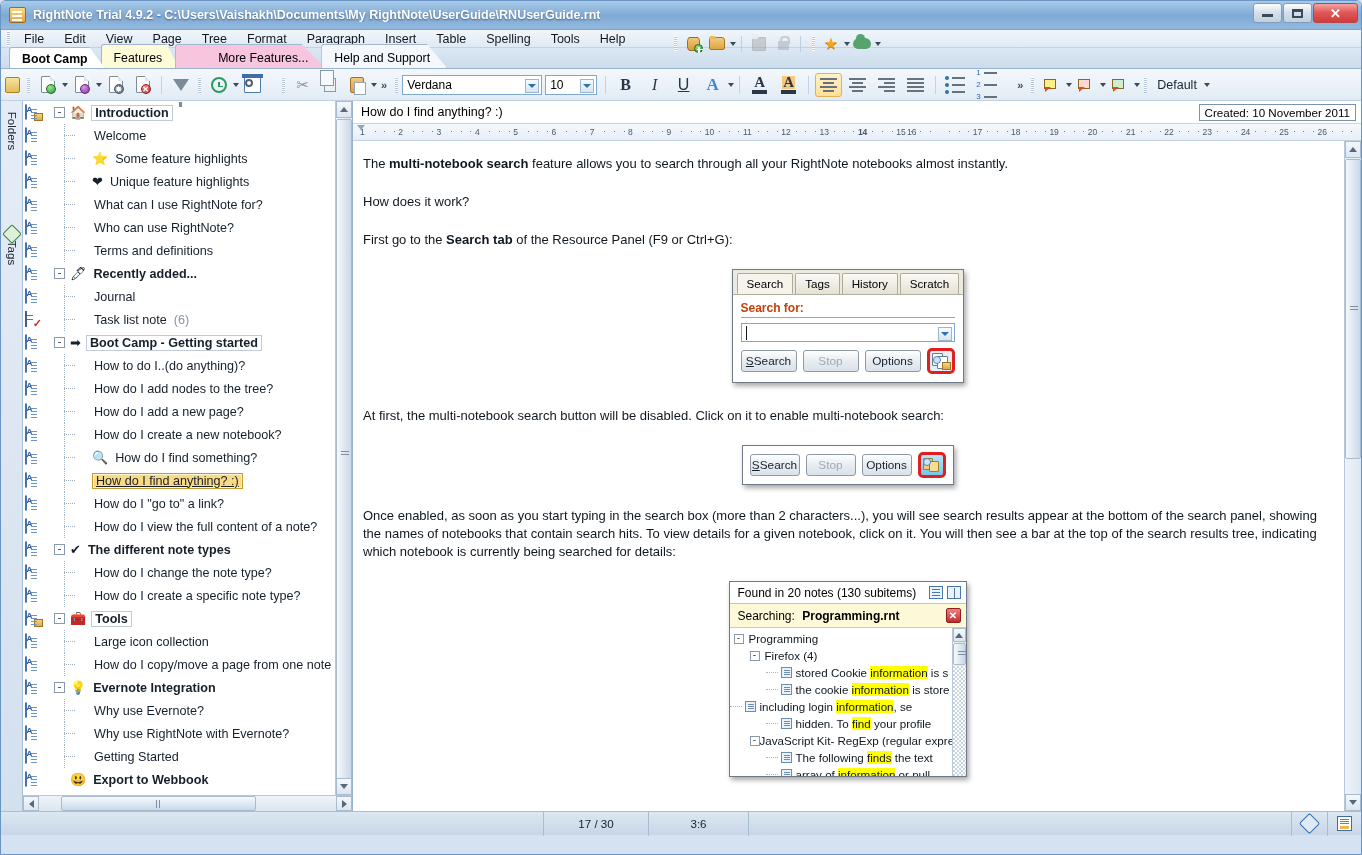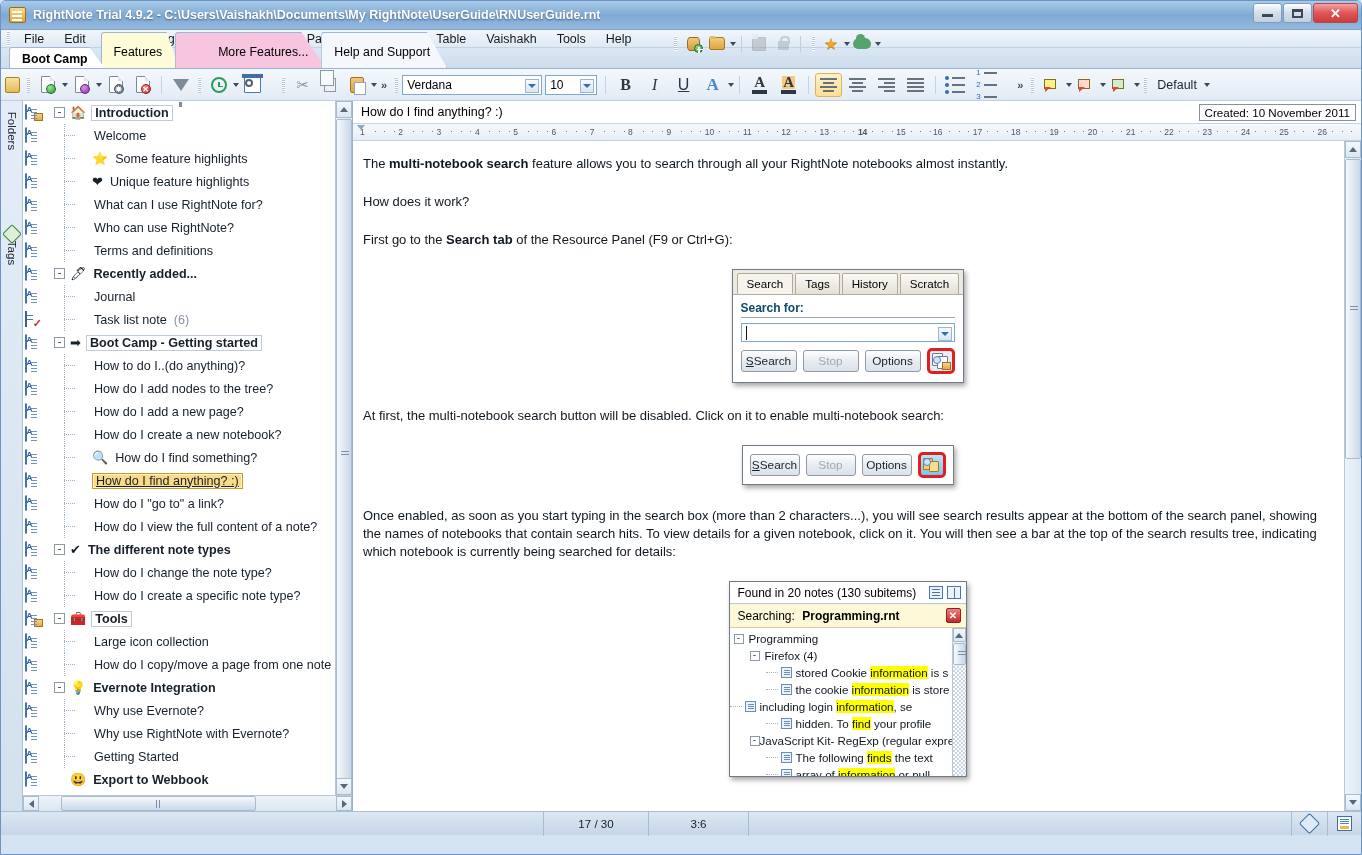--- a/index.html
+++ b/index.html
@@ -98,21 +98,21 @@
   .cloud-ic:before{content:"";position:absolute;left:3px;top:-4px;width:9px;height:9px;
     background:#57a36d;border-radius:50%;}
 
   
   .nbtabs{
     height:21px; display:flex; align-items:flex-end; padding-left:8px;
     background:linear-gradient(#dbe7f3,#cddcec);
     border-bottom:1px solid #98b4d0;
   }
   .nbtab{
-    height:36px; padding:2px 16px 0 12px; font-size:12.3px;
+    height:24px; padding:2px 16px 0 12px; font-size:12.3px;
     display:flex;align-items:center;
     border:1px solid #9fb7d2; border-bottom:none;
     border-radius:3px 9px 0 0; margin-right:-4px;
     position:relative;
     clip-path: polygon(0 0, 84% 0, 100% 100%, 0 100%);
   }
   .nbtab.active{ background:#fff; font-weight:bold; z-index:5; height:21px;}
   .nbtab.t-features{ background:#fdfbd8; }
   .nbtab.t-more{ background:#f7c5dd;padding-left:42px; }
   .nbtab.t-help{ background:#f4f8fc; }
@@ -286,21 +286,21 @@
   
   .shot{ position:relative; margin:0 auto; background:#fff;
     border:1px solid #6f7b88; box-shadow:2px 3px 5px rgba(0,0,0,.35); }
   .sp-tabs{ display:flex; padding:3px 2px 0 4px; background:#ece9df;
     border-bottom:1px solid #b4ae9e; }
   .sp-tab{ padding:3px 9px 3px 9px; font-size:11.6px; border:1px solid #b0aa9a;
     border-bottom:none; background:linear-gradient(#fbfaf6,#e4e0d4); margin-right:2px;
     border-radius:2px 2px 0 0; }
   .sp-tab.active{ background:#f5f3ec; font-weight:normal; border-bottom:1px solid #f5f3ec; }
   .sp-body{ background:#fff; padding:6px 8px 8px 8px; }
-  .sp-label{ font-size:12px; font-weight:bold; color:#0c4a6e; border-bottom:1px solid #9aa6b3;
+  .sp-label{ font-size:12px; font-weight:bold; color:#c2410c; border-bottom:1px solid #9aa6b3;
     padding-bottom:2px; margin-bottom:5px;}
   .sp-input{ height:19px; border:1px solid #7fa8cf; background:#fff; position:relative; margin-bottom:6px;}
   .sp-caret{ position:absolute; left:4px; top:2px; width:1px;height:14px;background:#101820;}
   .sp-btnrow{ display:flex; align-items:center; gap:6px; }
   .sp-btn{ flex:1; height:22px; border:1px solid #8f9aa6; border-radius:3px;
     background:linear-gradient(#fdfefe,#e6ebf1 55%,#dbe2ea);
     display:flex;align-items:center;justify-content:center;font-size:11.8px;color:#18222c;}
   .sp-btn.dis{ color:#a0a9b2; }
   .sp-btn u{ text-decoration:underline; }
   .mnbtn{ width:28px;height:26px;border:3px solid #e02020;border-radius:5px;
@@ -382,21 +382,21 @@
     <div class="grip"></div>
     <div class="menu-item">File</div>
     <div class="menu-item">Edit</div>
     <div class="menu-item">View</div>
     <div class="menu-item">Page</div>
     <div class="menu-item">Tree</div>
     <div class="menu-item">Format</div>
     <div class="menu-item">Paragraph</div>
     <div class="menu-item">Insert</div>
     <div class="menu-item">Table</div>
-    <div class="menu-item">Vaishakh</div>
+    <div class="menu-item">Spelling</div>
     <div class="menu-item">Tools</div>
     <div class="menu-item">Help</div>
 
     <div class="mb-tools" style="right:480px;">
       <div class="grip"></div>
       <div class="ticon">
         <div class="db-cyl"></div>
           <div class="plus-b"></div>
       </div>
       <div class="ticon">
@@ -953,21 +953,21 @@
           <span class="rdot" style="left: 490.75px;"></span>
           <span class="rdot" style="left: 500.325px;"></span>
           <span class="rtick" style="left: 504.9px; font-weight: bold;">14</span>
           <span class="rdot" style="left: 519.475px;"></span>
           <span class="rdot" style="left: 529.05px;"></span>
           <span class="rdot" style="left: 538.625px;"></span>
           <span class="rtick" style="left: 543.2px;">15</span>
           <span class="rdot" style="left: 557.775px;"></span>
           <span class="rdot" style="left: 567.35px;"></span>
           <span class="rdot" style="left: 576.925px;"></span>
-          <span class="rtick" style="left: 580px;">16</span>
+          <span class="rtick" style="left: 554px;">16</span>
           <span class="rdot" style="left: 596.075px;"></span>
           <span class="rdot" style="left: 605.65px;"></span>
           <span class="rdot" style="left: 615.225px;"></span>
           <span class="rtick" style="left: 619.8px;">17</span>
           <span class="rdot" style="left: 634.375px;"></span>
           <span class="rdot" style="left: 643.95px;"></span>
           <span class="rdot" style="left: 653.525px;"></span>
           <span class="rtick" style="left: 658.1px;">18</span>
           <span class="rdot" style="left: 672.675px;"></span>
           <span class="rdot" style="left: 682.25px;"></span>

